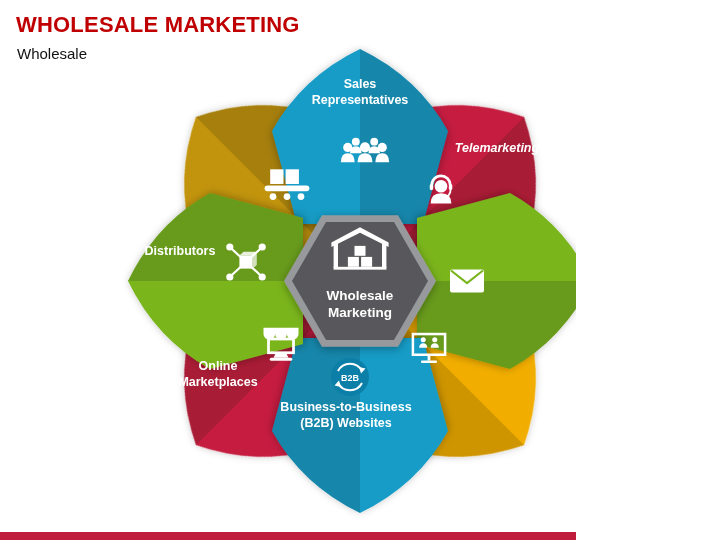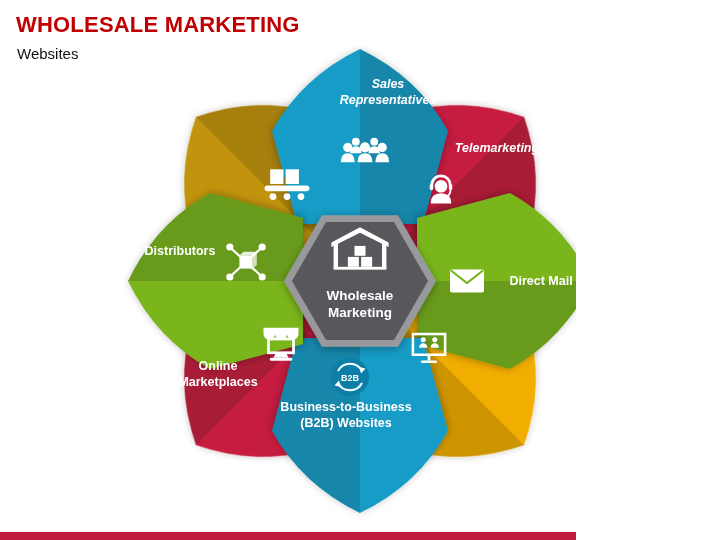--- a/index.html
+++ b/index.html
@@ -14,21 +14,21 @@
            font-size:12.5px; text-align:center; line-height:1.28; }
   .center-label { font-size:13.5px; }
   .footer-bar { position:absolute; left:0; right:0; bottom:0; height:8px; }
 </style>
 </head>
 <body>
 
 <div class="slide">
 
   <h1 class="title" style="color: rgb(192, 0, 0);">WHOLESALE MARKETING</h1>
-  <div class="subtitle">Websites</div>
+  <div class="subtitle">Wholesale</div>
 
   <svg class="diagram-svg" width="720" height="540" viewBox="0 0 720 540">
     <defs>
       <filter id="pshadow" x="-40%" y="-40%" width="180%" height="180%">
         <feDropShadow dx="0" dy="2" stdDeviation="4" flood-color="#000" flood-opacity="0.33"></feDropShadow>
       </filter>
     </defs>
 
     <g transform="translate(360,281)">
 
@@ -153,22 +153,21 @@
       <path d="M -26,-4 L 0,-18 L 26,-4 L 26,0 L 0,-13 L -26,0 Z"></path>
       <rect x="-24" y="-3" width="4" height="22"></rect>
       <rect x="20" y="-3" width="4" height="22"></rect>
       <rect x="-11" y="9" width="10" height="9"></rect>
       <rect x="1" y="9" width="10" height="9"></rect>
       <rect x="-5" y="-1" width="10" height="9"></rect>
       <rect x="-24" y="18" width="48" height="2.6"></rect>
     </g>
   </svg>
 
-  <div class="label" style="left:388px; top:76px;  width:130px;font-style:italic;">Sales Representatives</div>
+  <div class="label" style="left:360px; top:76px;  width:130px;">Sales Representatives</div>
   <div class="label" style="left:497px; top:140px; width:130px;font-style:italic;">Telemarketing</div>
-  <div class="label" style="left:541px; top:273px; width:110px;">Direct Mail</div>
   <div class="label" style="left:346px; top:399px; width:132px;">Business-to-Business (B2B) Websites</div>
   <div class="label" style="left:218px; top:358px; width:104px;">Online Marketplaces</div>
   <div class="label" style="left:180px; top:243px; width:110px;">Distributors</div>
   <div class="label center-label" style="left:360px; top:287px; width:96px;">Wholesale Marketing</div>
 
   <div class="footer-bar" style="background: rgb(192, 28, 60);"></div>
 </div>
 
 </body></html>

